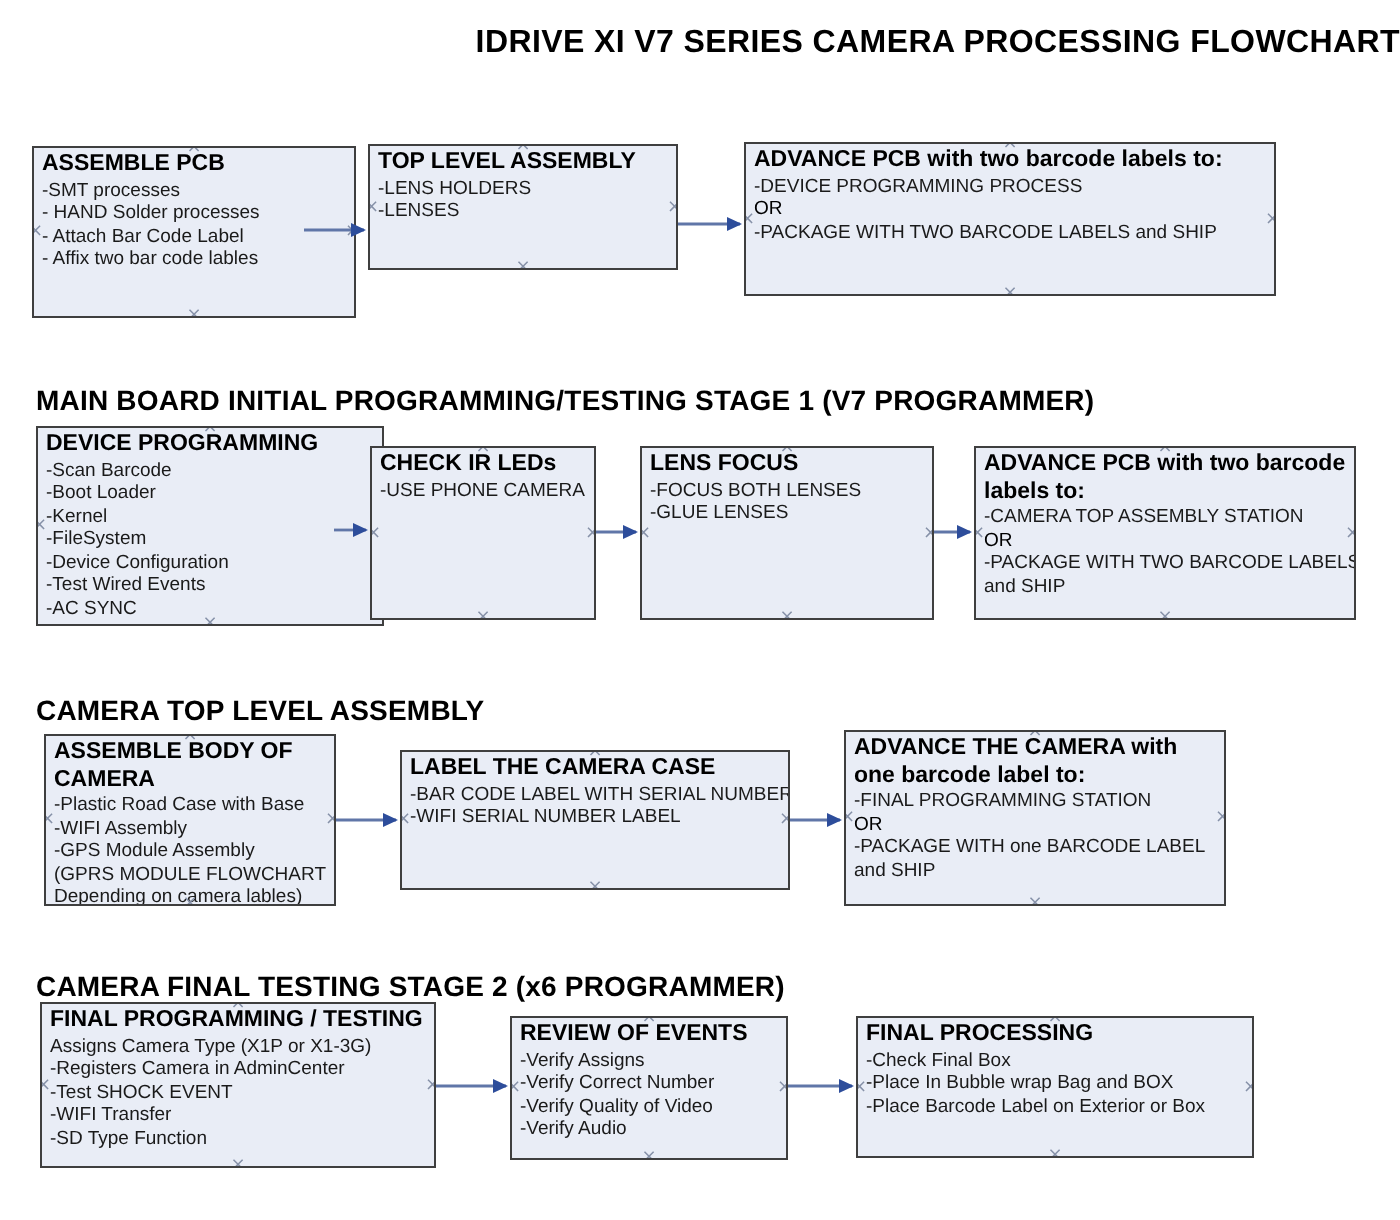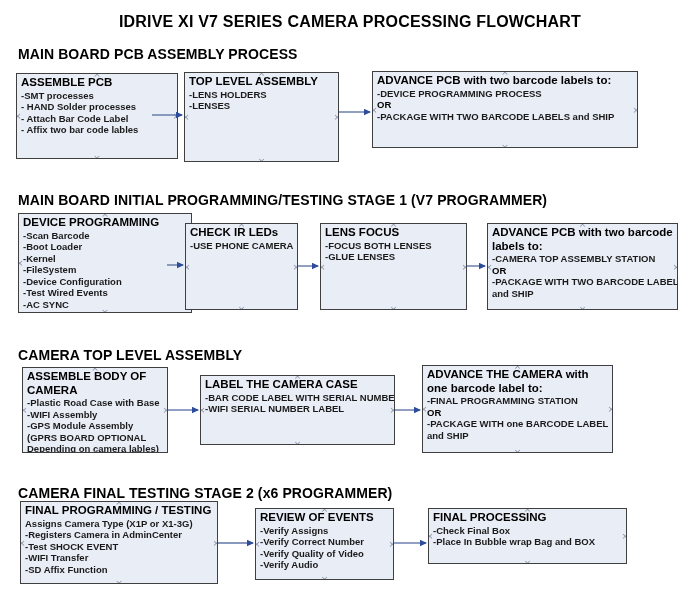--- a/index.html
+++ b/index.html
@@ -10,39 +10,39 @@
     --cp-color:#8691a8;
   }
   html,body{margin:0;padding:0;background:#ffffff;}
   .canvas{
     position:relative;width:700px;height:610px;overflow:hidden;
     font-family:"Liberation Sans","DejaVu Sans",sans-serif;
     color:#111;background:#fff;
   }
   .main-title{
     position:absolute;top:13px;left:0;width:100%;
-    text-align:center;font-size:16px;font-weight:bold;color:#000;
+    text-align:right;font-size:16px;font-weight:bold;color:#000;
     letter-spacing:0.2px;
   }
   .section-heading{
     position:absolute;left:18px;font-size:14px;font-weight:bold;color:#000;
     white-space:nowrap;letter-spacing:0.1px;
   }
   .box{
     position:absolute;background:var(--box-fill);
     border:1px solid var(--box-border);
     box-sizing:border-box;padding:2px 4px 2px 4px;overflow:hidden;
   }
   .box-title{
     font-size:11.5px;font-weight:bold;line-height:13.5px;color:#000;
   }
   .box-line{
-    font-size:9.5px;line-height:11.5px;color:#1a1a1a;white-space:nowrap;font-weight:bold;
-  }
-  .box-line.b{font-weight:bold;color:#000;}
+    font-size:9.5px;line-height:11.5px;color:#1a1a1a;white-space:nowrap;
+  }
+  .box-line.b{font-weight:normal;color:#000;}
   .cp{
     position:absolute;font-size:9px;line-height:6px;color:var(--cp-color);
     font-family:"DejaVu Sans",sans-serif;pointer-events:none;
   }
   .cp-n{top:-3px;left:50%;transform:translateX(-50%);}
   .cp-s{bottom:-3px;left:50%;transform:translateX(-50%);}
   .cp-w{left:-3px;top:50%;transform:translateY(-50%);}
   .cp-e{right:-3px;top:50%;transform:translateY(-50%);}
   svg.arrows{
     position:absolute;left:0;top:0;pointer-events:none;
@@ -50,35 +50,34 @@
   svg.arrows line{stroke:var(--arrow-line);stroke-width:1.4;}
   .ah{fill:var(--arrow-head);}
 </style>
 </head>
 <body>
 
 <div class="canvas">
 
   <div class="main-title">IDRIVE XI V7 SERIES CAMERA PROCESSING FLOWCHART</div>
 
-  <div class="section-heading" style="top:46px">MAIN BOARD PCB ASSEMBLY PROCESS</div>
 
   <div class="box" style="left:16px;top:73px;width:162px;height:86px">
     <div class="box-title">ASSEMBLE PCB</div>
     <div class="box-line"> -SMT processes</div>
     <div class="box-line">- HAND Solder processes</div>
     <div class="box-line">- Attach Bar Code Label</div>
     <div class="box-line">- Affix two bar code lables</div>
   <span class="cp cp-n">×</span>
       <span class="cp cp-s">×</span>
       <span class="cp cp-w">×</span>
       <span class="cp cp-e">×</span>
     </div>
 
-  <div class="box" style="left:184px;top:72px;width:155px;height:90px">
+  <div class="box" style="left:184px;top:72px;width:155px;height:63px">
     <div class="box-title">TOP LEVEL ASSEMBLY</div>
     <div class="box-line">-LENS HOLDERS</div>
     <div class="box-line">-LENSES</div>
   <span class="cp cp-n">×</span>
       <span class="cp cp-s">×</span>
       <span class="cp cp-w">×</span>
       <span class="cp cp-e">×</span>
     </div>
 
   <div class="box" style="left:372px;top:71px;width:266px;height:77px">
@@ -140,21 +139,21 @@
       <span class="cp cp-e">×</span>
     </div>
 
   <div class="section-heading" style="top:347px">CAMERA TOP LEVEL ASSEMBLY</div>
 
   <div class="box" style="left:22px;top:367px;width:146px;height:86px">
     <div class="box-title">ASSEMBLE BODY OF CAMERA</div>
     <div class="box-line">-Plastic Road Case with Base</div>
     <div class="box-line">-WIFI Assembly</div>
     <div class="box-line">-GPS Module Assembly</div>
-    <div class="box-line">(GPRS BOARD OPTIONAL</div>
+    <div class="box-line">(GPRS MODULE FLOWCHART</div>
     <div class="box-line">Depending on camera lables)</div>
   <span class="cp cp-n">×</span>
       <span class="cp cp-s">×</span>
       <span class="cp cp-w">×</span>
       <span class="cp cp-e">×</span>
     </div>
 
   <div class="box" style="left:200px;top:375px;width:195px;height:70px">
     <div class="box-title">LABEL THE CAMERA CASE</div>
     <div class="box-line">-BAR CODE LABEL WITH SERIAL NUMBER</div>
@@ -178,43 +177,44 @@
     </div>
 
   <div class="section-heading" style="top:485px">CAMERA FINAL TESTING STAGE 2 (x6 PROGRAMMER)</div>
 
   <div class="box" style="left:20px;top:501px;width:198px;height:83px">
     <div class="box-title">FINAL PROGRAMMING / TESTING</div>
     <div class="box-line">Assigns Camera Type (X1P or X1-3G)</div>
     <div class="box-line">-Registers Camera in AdminCenter</div>
     <div class="box-line">-Test SHOCK EVENT</div>
     <div class="box-line">-WIFI Transfer</div>
-    <div class="box-line">-SD Affix Function</div>
+    <div class="box-line">-SD Type Function</div>
   <span class="cp cp-n">×</span>
       <span class="cp cp-s">×</span>
       <span class="cp cp-w">×</span>
       <span class="cp cp-e">×</span>
     </div>
 
   <div class="box" style="left:255px;top:508px;width:139px;height:72px">
     <div class="box-title">REVIEW OF EVENTS</div>
     <div class="box-line">-Verify Assigns</div>
     <div class="box-line">-Verify Correct Number</div>
     <div class="box-line">-Verify Quality of Video</div>
     <div class="box-line">-Verify Audio</div>
   <span class="cp cp-n">×</span>
       <span class="cp cp-s">×</span>
       <span class="cp cp-w">×</span>
       <span class="cp cp-e">×</span>
     </div>
 
-  <div class="box" style="left:428px;top:508px;width:199px;height:56px">
+  <div class="box" style="left:428px;top:508px;width:199px;height:71px">
     <div class="box-title">FINAL PROCESSING</div>
     <div class="box-line"> -Check Final Box</div>
     <div class="box-line">-Place In Bubble wrap Bag and BOX</div>
+    <div class="box-line">-Place Barcode Label on Exterior or Box</div>
   <span class="cp cp-n">×</span>
       <span class="cp cp-s">×</span>
       <span class="cp cp-w">×</span>
       <span class="cp cp-e">×</span>
     </div>
 
   <svg class="arrows" width="700" height="610" viewBox="0 0 700 610">
     <defs>
       <marker id="ah" markerWidth="9" markerHeight="8" refX="6.5" refY="3.5" orient="auto" markerUnits="userSpaceOnUse">
         <path class="ah" d="M0,0 L7.5,3.5 L0,7 Z"></path>

